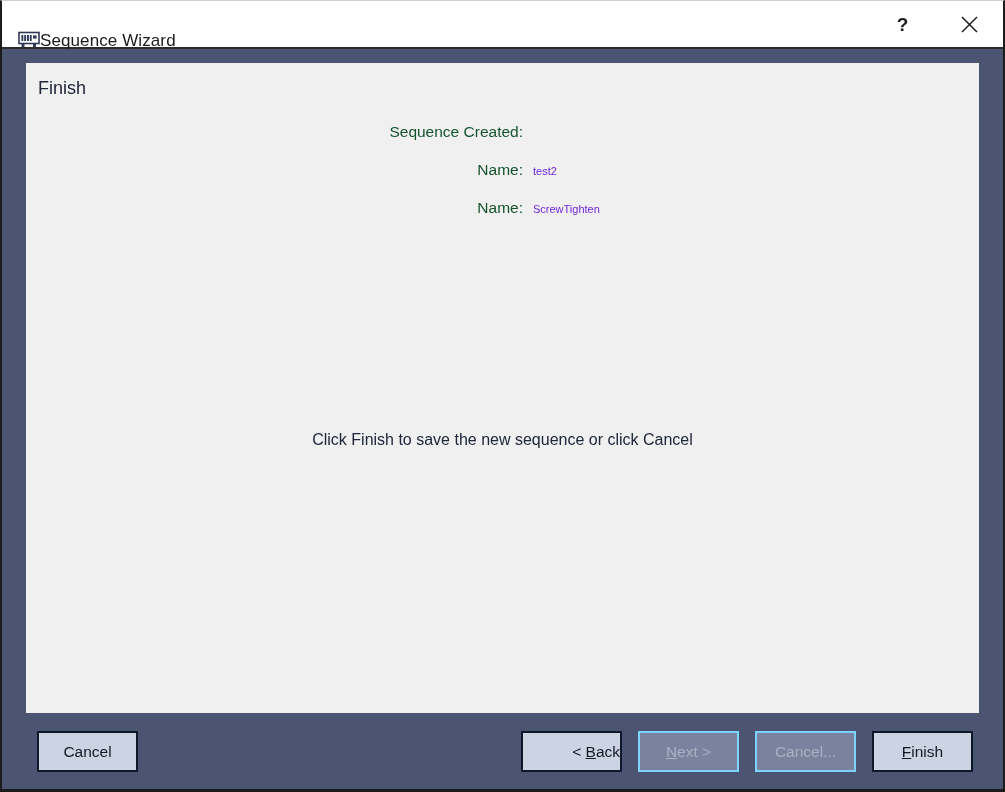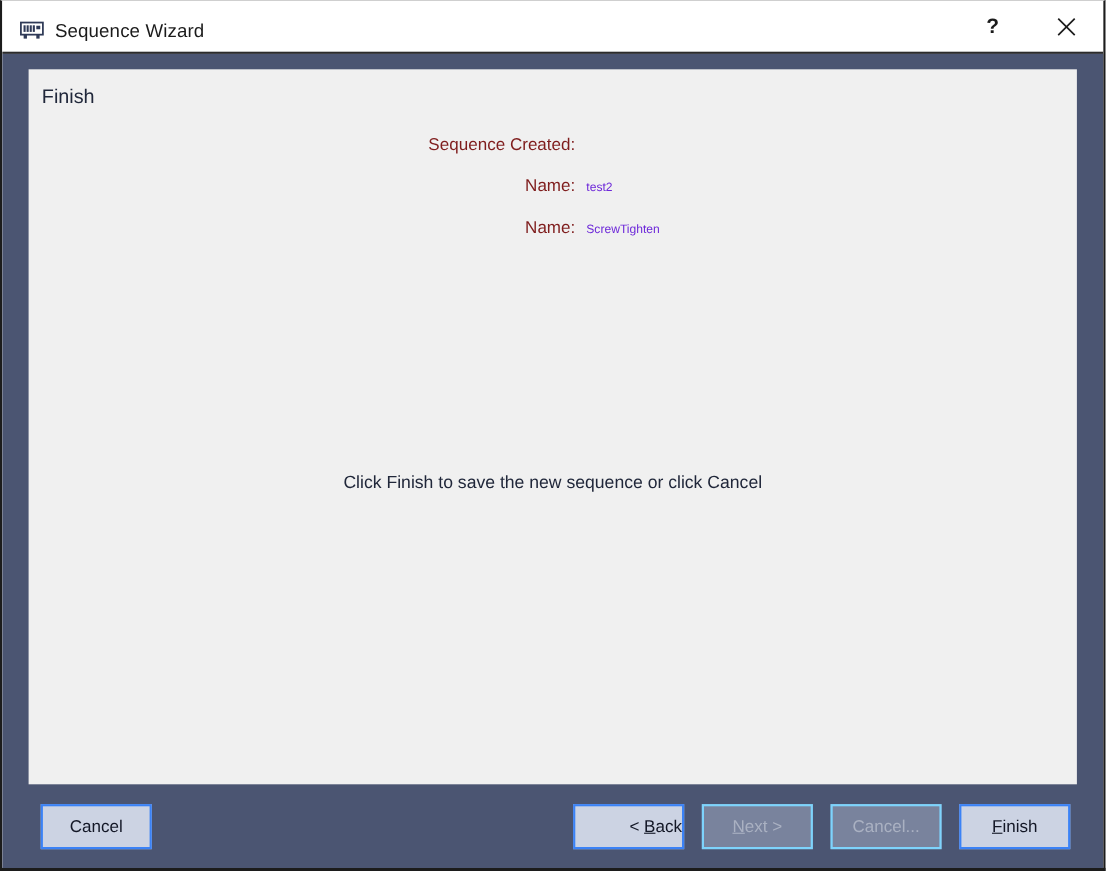--- a/index.html
+++ b/index.html
@@ -35,25 +35,24 @@
     left: 0; top: 0;
     width: 1001px;
     height: 48px;
     background: #ffffff;
     border-bottom: 2px solid #2b2b2b;
     box-sizing: border-box;
   }
   .titlebar-left {
     position: absolute;
     left: 16px;
-    top: 4px;
+    top: 16px;
     height: 46px;
     display: flex;
     align-items: center;
-    gap: 10px;
   }
   .app-icon {
     width: 22px;
     height: 18px;
     position: relative;
     display: block;
   }
   .title-text {
     font-size: 17px;
     color: #1b1b1b;
@@ -128,21 +127,21 @@
   }
   .srow {
     display: flex;
     align-items: baseline;
     height: 38px;
   }
   .srow .lbl {
     width: 497px;
     text-align: right;
     font-size: 15.5px;
-    color: #7f1d1d;
+    color: #14532d;
     padding-right: 0;
     white-space: nowrap;
   }
   .srow .val {
     margin-left: 10px;
     font-size: 11px;
     color: #6d28d9;
     white-space: nowrap;
   }
 
@@ -165,21 +164,21 @@
     top: 664px;
     width: 1001px;
     height: 77px;
   }
   .btn {
     position: absolute;
     top: 18px;
     height: 41px;
     box-sizing: border-box;
     background: #ccd3e3;
-    border: 2px solid #3b82f6;
+    border: 2px solid #0f172a;
     color: #131726;
     font-family: "Liberation Sans", sans-serif;
     font-size: 15.5px;
     display: flex;
     align-items: center;
     justify-content: center;
     cursor: default;
     padding: 0;
     line-height: 1;
   }

